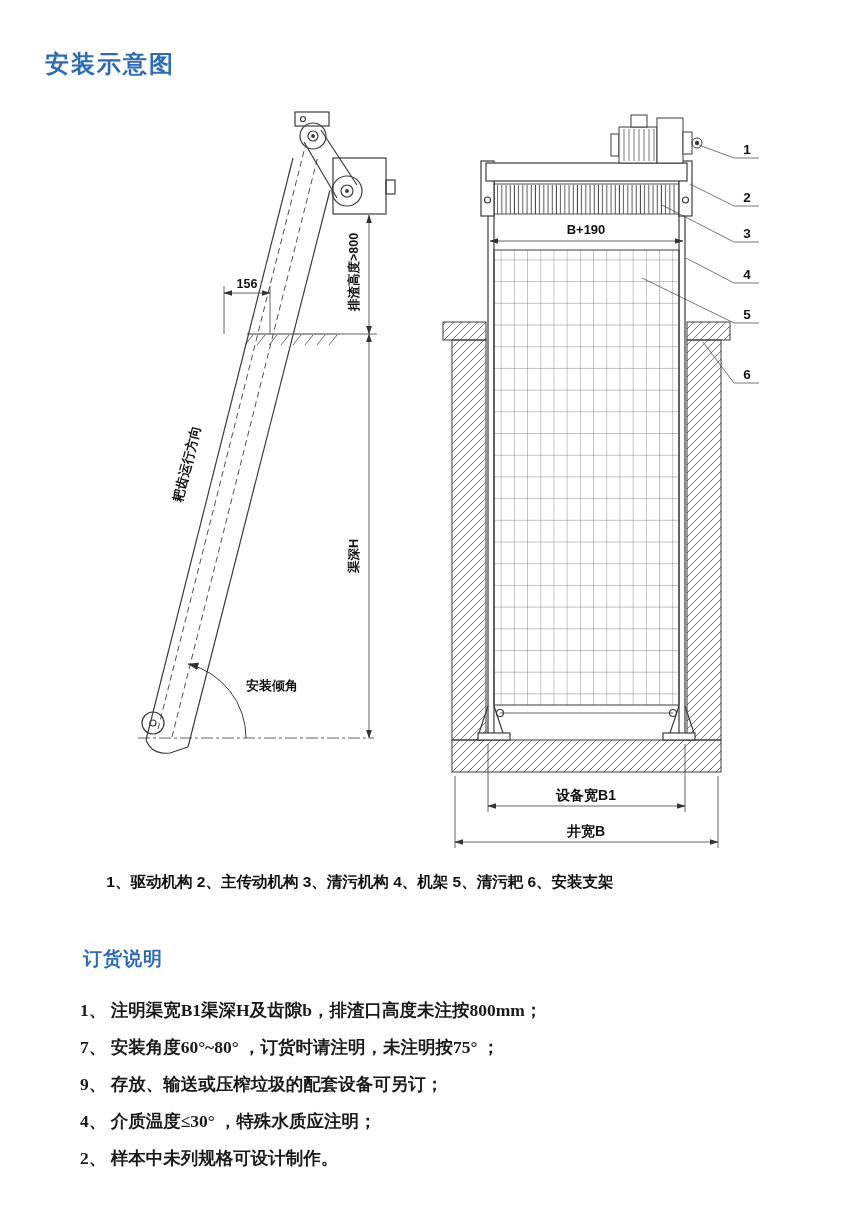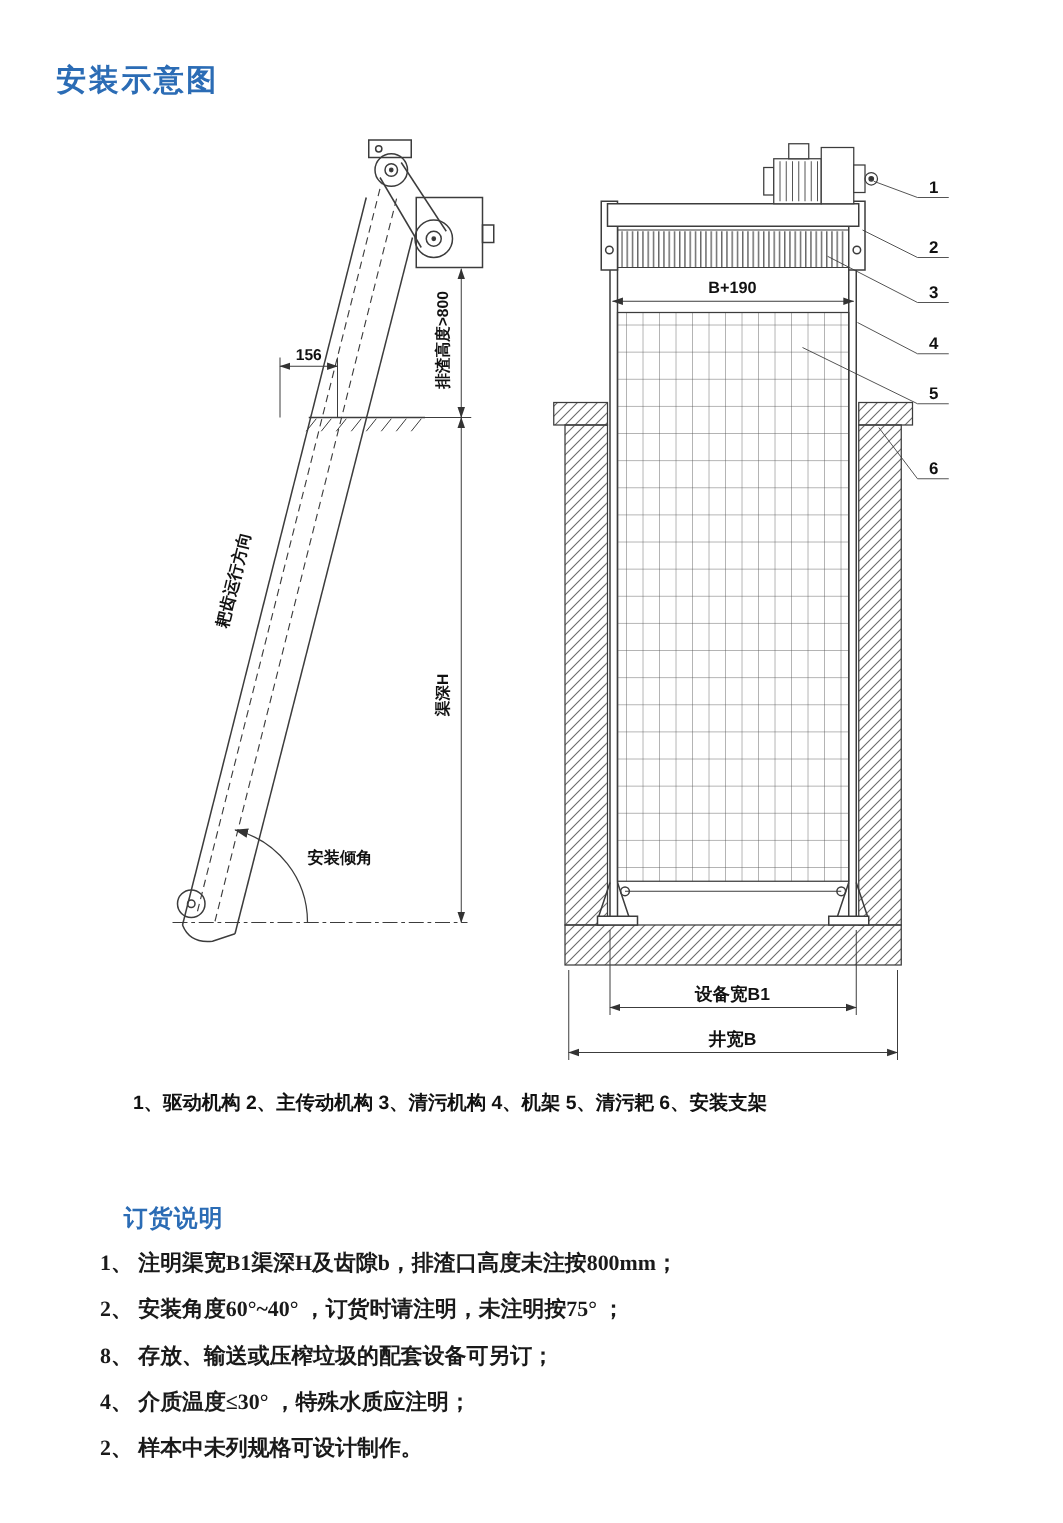--- a/index.html
+++ b/index.html
@@ -16,21 +16,21 @@
     font-size:24px;font-weight:bold;color:#2b6cb5;
     letter-spacing:2px;margin:0;
   }
   svg.diagram{position:absolute;left:0;top:0;}
   svg text{font-family:"Liberation Sans", sans-serif;}
   .figure-legend{
     position:absolute;top:872px;left:0;width:720px;
     text-align:center;font-size:15.5px;font-weight:bold;color:#111;
   }
   .ordering-title{
-    position:absolute;left:83px;top:946px;margin:16px;
+    position:absolute;left:83px;top:946px;margin:0;
     font-size:19px;font-weight:bold;color:#2b6cb5;letter-spacing:1px;
   }
   .notes{
     position:absolute;left:80px;top:992px;width:730px;
     font-family:"Liberation Serif", serif;
     font-size:17.5px;color:#1a1a1a;
   }
   .notes p{margin:0;line-height:37px;height:37px;white-space:nowrap;font-weight:bold;}
 </style>
 </head>
@@ -185,19 +185,19 @@
       </g>
     </g>
   </svg>
 
   <div class="figure-legend">1、驱动机构 2、主传动机构 3、清污机构 4、机架 5、清污耙 6、安装支架</div>
 
   <h2 class="ordering-title">订货说明</h2>
 
   <div class="notes">
     <p>1、 注明渠宽B1渠深H及齿隙b，排渣口高度未注按800mm；</p>
-    <p>2、 安装角度60°~40° ，订货时请注明，未注明按75° ；</p>
-    <p>8、 存放、输送或压榨垃圾的配套设备可另订；</p>
+    <p>7、 安装角度60°~80° ，订货时请注明，未注明按75° ；</p>
+    <p>9、 存放、输送或压榨垃圾的配套设备可另订；</p>
     <p>4、 介质温度≤30° ，特殊水质应注明；</p>
     <p>2、 样本中未列规格可设计制作。</p>
   </div>
 
 </div>
 
 </body></html>

